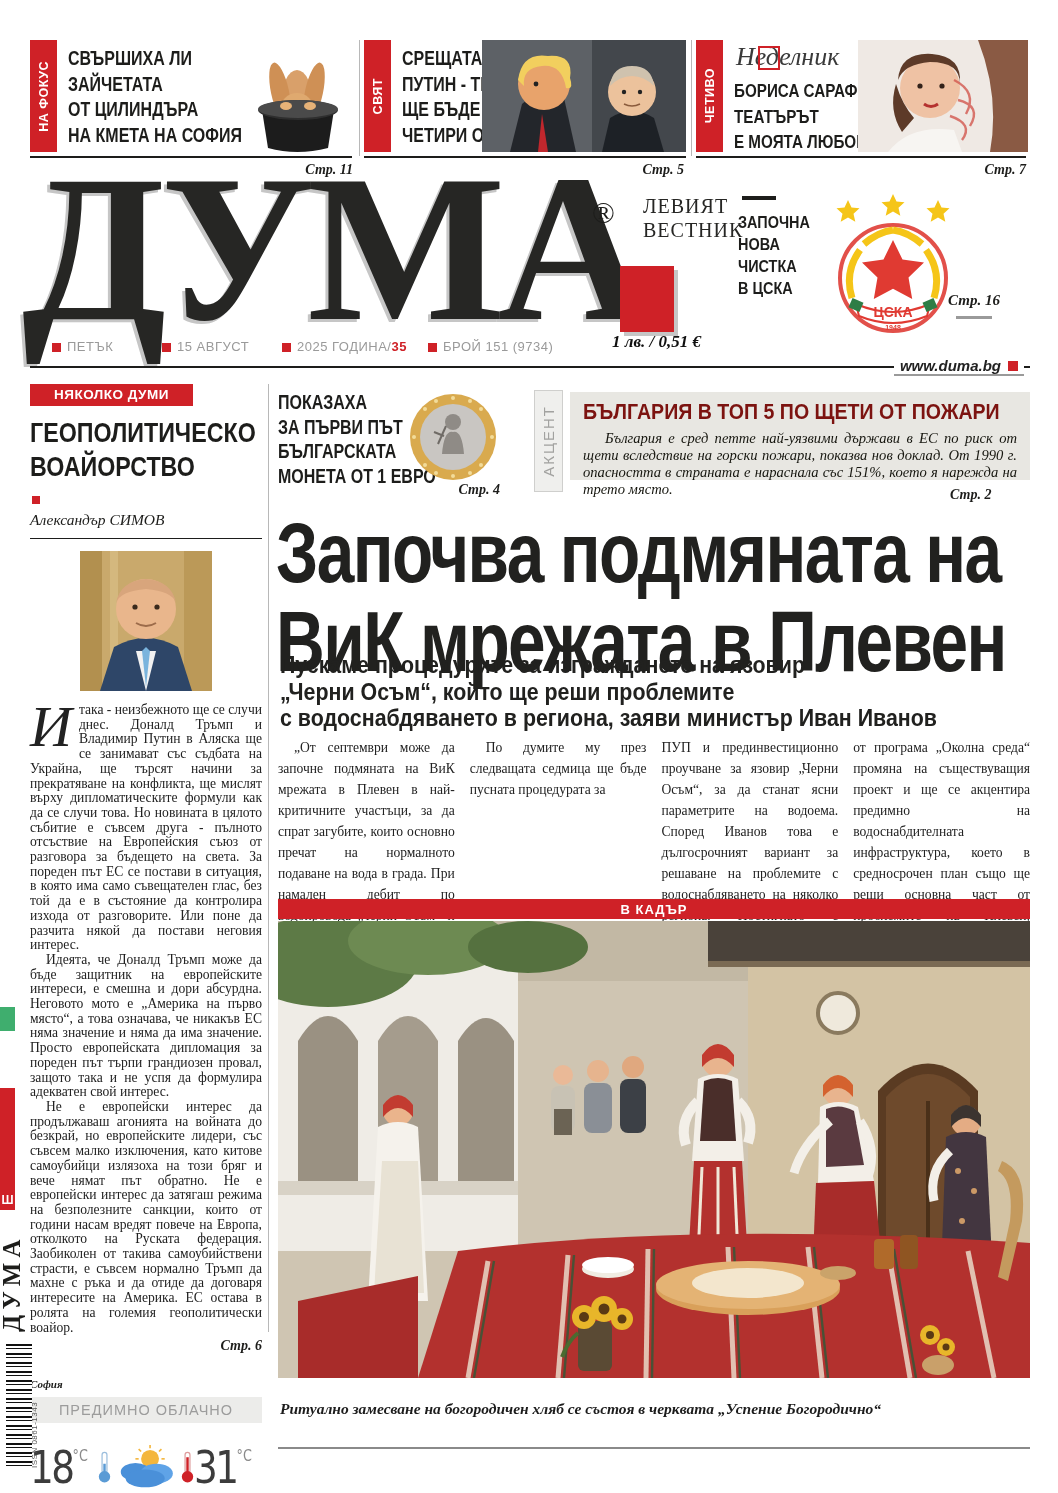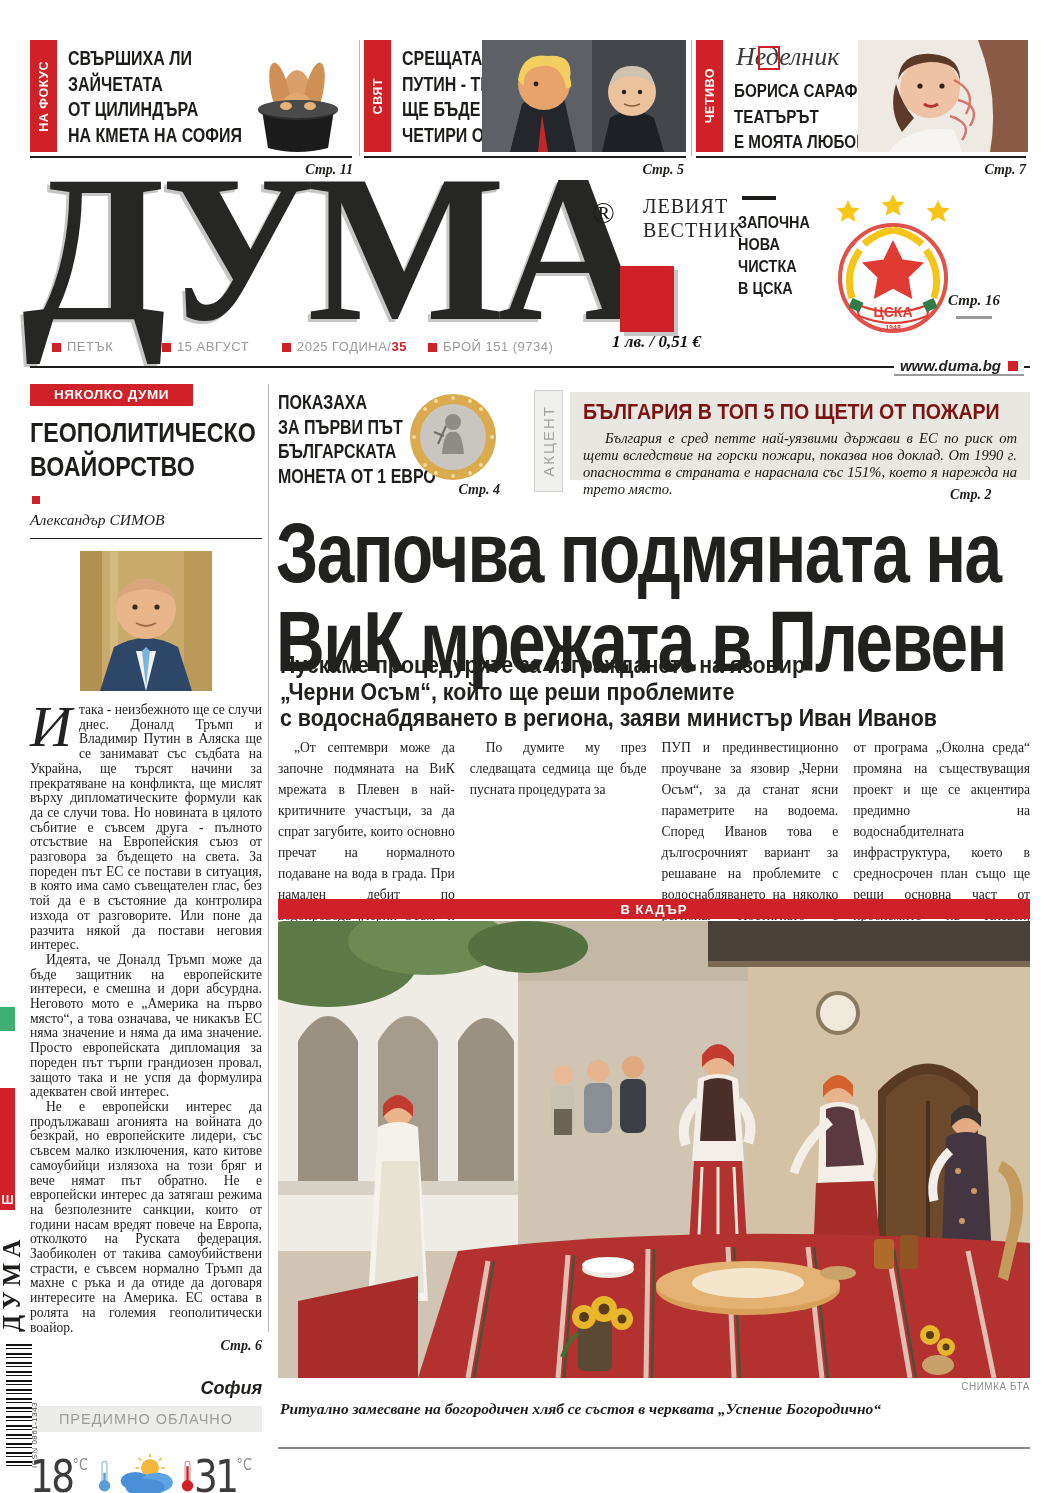--- a/index.html
+++ b/index.html
@@ -55,22 +55,22 @@
   .oprule{border-top:1.5px solid var(--ink);margin-top:9px;width:232px;}
   .opbody{margin-top:12px;font-family:"Liberation Serif",serif;font-size:13.6px;line-height:14.7px;
           text-align:justify;color:#222;}
   .opbody p{margin:0;}
   .opbody p.ind{text-indent:16px;}
   .dropcap{float:left;font-family:"Liberation Serif",serif;font-style:italic;font-size:58px;
            line-height:42px;margin:3px 7px 0 0;}
   .op-page{text-align:right;margin-top:3px;}
 
   
-  .wx-city{text-align:right;font-family:Liberation Sans, sans-serif;font-style:italic;
-           font-weight:bold;font-size:18px;margin-top:24px;}
+  .wx-city{text-align:left;font-family:Liberation Serif, serif;font-style:italic;
+           font-weight:bold;font-size:11px;margin-top:24px;}
   .wx-cond{margin-top:7px;background:#ececea;color:#9c9c9c;text-align:center;font-size:14.5px;
            letter-spacing:1px;padding:5px 0;}
   .wx-row{display:flex;align-items:center;justify-content:space-between;margin-top:16px;}
   .wx-num{font-family:"DejaVu Sans",sans-serif;font-size:44px;color:#3c3c3c;letter-spacing:-3px;
           transform:scaleX(.85);transform-origin:0 50%;}
   .wx-unit{font-size:15px;color:#8a8a8a;vertical-align:22px;letter-spacing:0;}
 
   
   .coin-head{position:absolute;left:278px;top:390px;font-size:19.5px;line-height:24.5px;font-weight:bold;
              width:300px;transform:scaleX(.82);transform-origin:0 0;}
@@ -517,21 +517,20 @@
           <circle cx="652" cy="414" r="4" fill="#5a3a14"></circle>
         <circle cx="668" cy="426" r="9" fill="#e8b62a"></circle>
           <circle cx="668" cy="426" r="3.5" fill="#5a3a14"></circle>
         <ellipse cx="660" cy="444" rx="16" ry="10" fill="#c9a06a"></ellipse>
       </g>
 
       <path d="M724 240 q26 10 20 60 l-14 60 l-10 -4 l12 -56 q4 -40 -12 -50 Z" fill="#c49a5e"></path>
     </svg>
   </div>
 
-  <div class="credit">СНИМКА БТА</div>
   <div class="caption">
     <div>Ритуално замесване на богородичен хляб се състоя в черквата „Успение Богородично“</div>
   </div>
   <div class="abs" style="left:278px;top:1447px;width:752px;height:1.5px;background:#8a8a8a;"></div>
 
   <div class="sp-green"></div>
   <div class="sp-red">
       <span>Ш</span>
     </div>
   <div class="sp-duma">ДУМА</div>

